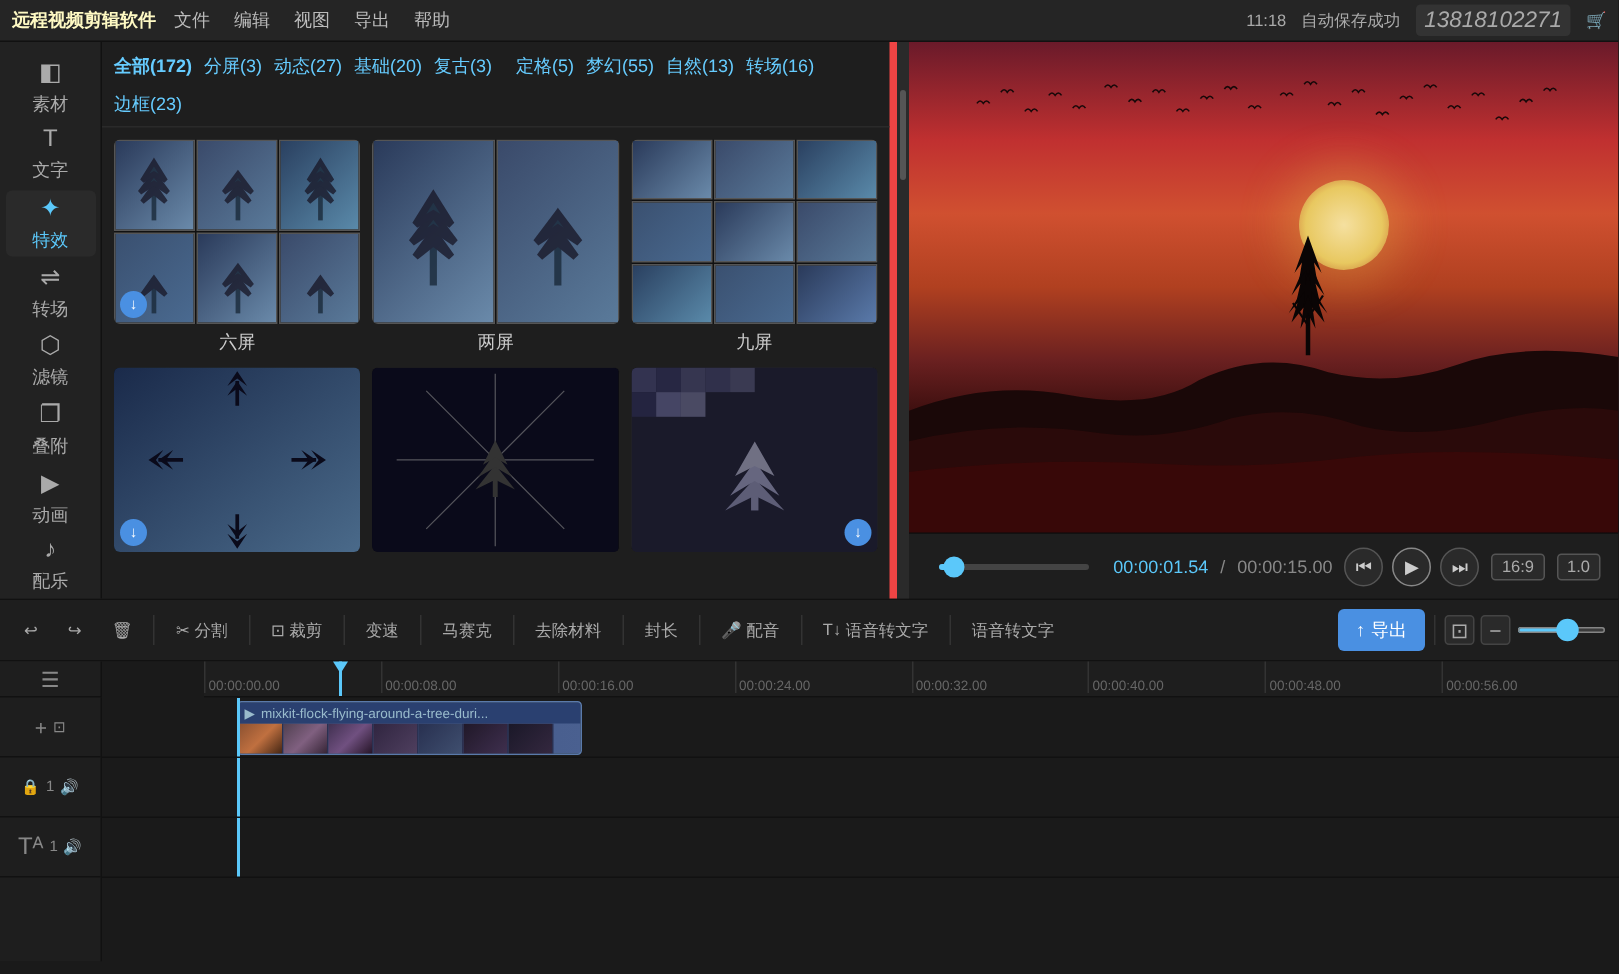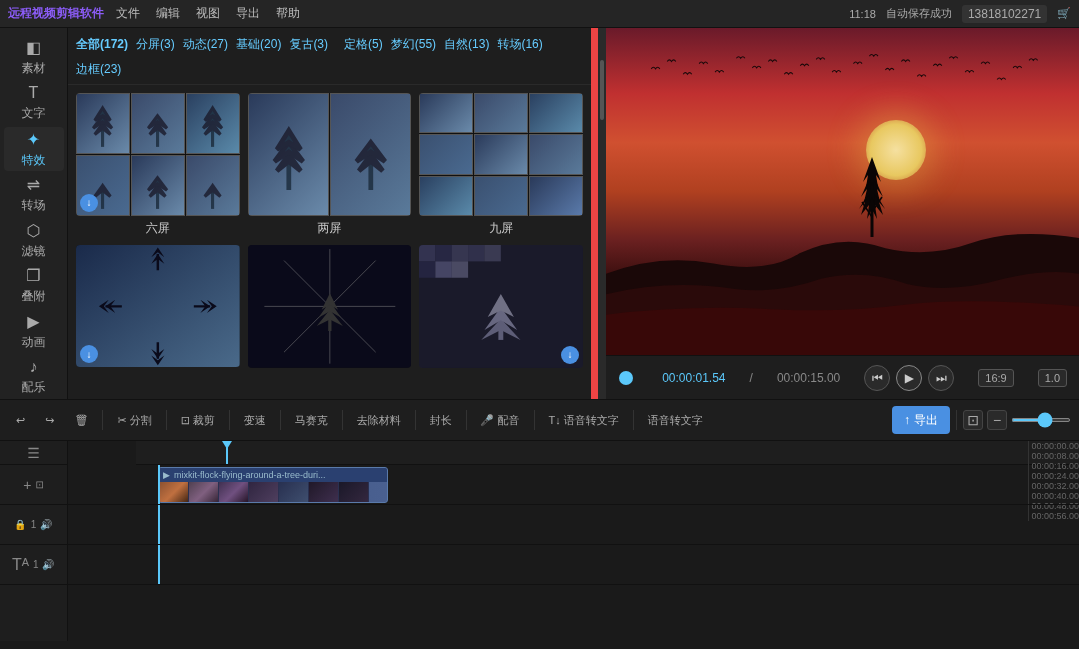--- a/index.html
+++ b/index.html
@@ -17,29 +17,30 @@
     .top-bar {
       height: 28px;
       background: #252525;
       display: flex;
       align-items: center;
       justify-content: space-between;
       padding: 0 8px;
       border-bottom: 1px solid #111;
     }
     .top-bar-left { display: flex; align-items: center; gap: 12px; }
-    .top-bar-logo { color: #8b5cf6; font-size: 12px; font-weight: bold; }
+    .top-bar-logo { color: #fef9c3; font-size: 12px; font-weight: bold; }
     .top-bar-menu { display: flex; gap: 16px; }
     .top-bar-menu span { color: #bbb; font-size: 12px; cursor: pointer; }
     .top-bar-right { display: flex; align-items: center; gap: 10px; font-size: 11px; color: #aaa; margin-left: 40px; }
     .top-bar-right .time-badge {
       background: #333;
       padding: 2px 6px;
       border-radius: 3px;
-      font-size: 12px;
+      font-size: 15px;
+      font-style: italic;
     }
 
     
     .main-layout {
       display: flex;
       height: calc(649px - 28px - 50px - 200px);
       
       height: 371px;
     }
 
@@ -69,21 +70,21 @@
     }
     .sidebar-item.active { background: #2a2a2a; color: #5bc8fa; }
     .sidebar-icon { font-size: 16px; }
 
     
     .panel {
       width: 530px;
       background: #1e1e1e;
       display: flex;
       flex-direction: column;
-      border-right: 7px solid #ef4444;
+      border-right: 5px solid #ef4444;
     }
     .panel-tabs {
       display: flex;
       flex-wrap: wrap;
       padding: 6px 8px 4px;
       gap: 4px 8px;
       border-bottom: 1px solid #2a2a2a;
     }
     .panel-tab {
       color: #6cf;
@@ -241,21 +242,21 @@
       border-radius: 50%;
       box-shadow: 0 0 30px 10px rgba(240,200,80,0.3);
     }
 
     .preview-controls {
       height: 44px;
       background: #1e1e1e;
       display: flex;
       align-items: center;
       padding: 0 12px;
-      gap: 24px;
+      gap: 8px;
       border-top: 1px solid #111;
     }
     .timeline-bar-container {
       flex: 1;
       height: 4px;
       background: #444;
       border-radius: 2px;
       position: relative;
       margin: 0 8px;
     }
@@ -385,21 +386,20 @@
       border-bottom: 1px solid #111;
       position: relative;
       margin-left: 68px;
     }
     .ruler-marks {
       display: flex;
       align-items: flex-end;
       height: 100%;
       width: 100%;
       padding-bottom: 2px;
-      flex-direction: column;
     }
     .ruler-mark {
       flex: 1;
       display: flex;
       flex-direction: column;
       align-items: flex-start;
       padding-left: 2px;
       font-size: 9px;
       color: #666;
       border-left: 1px solid #333;

